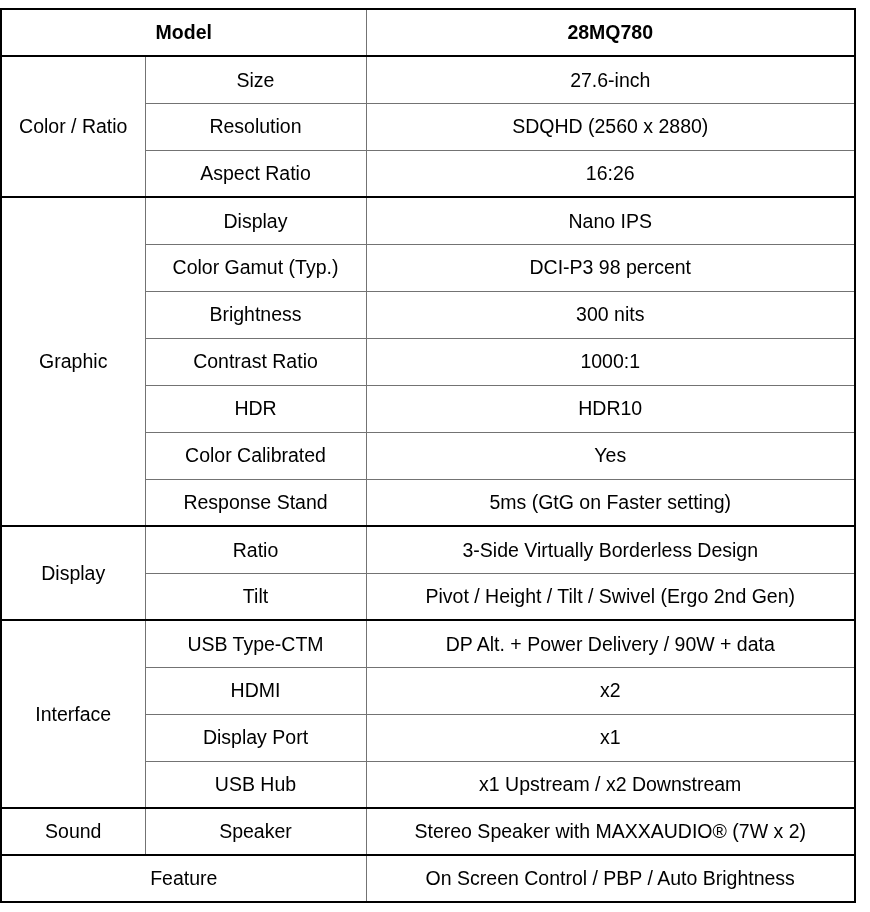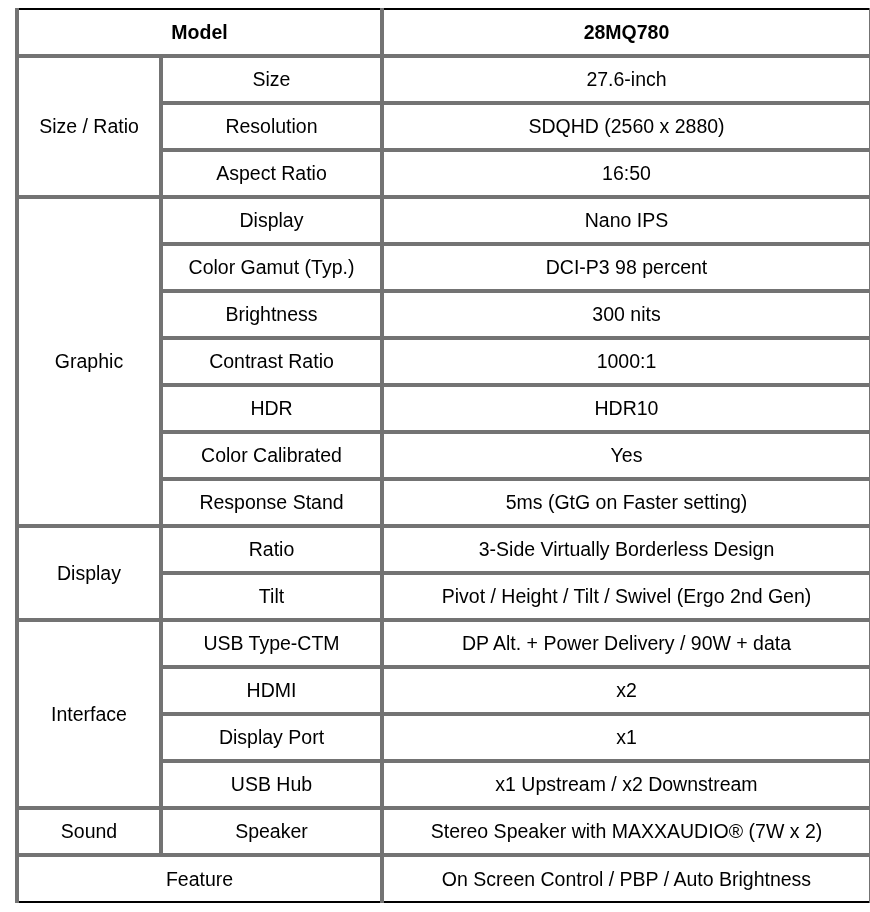--- a/index.html
+++ b/index.html
@@ -15,36 +15,36 @@
     color: #000000;
     overflow: hidden;
   }
 
   #spec-sheet {
     position: relative;
     width: 870px;
     height: 800px;
     background: #ffffff;
     box-sizing: border-box;
-    padding: 8px 8px 6px 15px;
+    padding: 8px 8px 6px 0;
   }
 
   table.spec-table {
     width: 854px;
     border-collapse: collapse;
     table-layout: fixed;
     background: #ffffff;
   }
 
   table.spec-table col.col-group  { width: 144px; }
   table.spec-table col.col-item   { width: 221px; }
   table.spec-table col.col-value  { width: 489px; }
 
   table.spec-table td {
-    border: 4px solid #737373;
+    border: 1px solid #737373;
     text-align: center;
     vertical-align: middle;
     font-size: 19.5px;
     line-height: 1.15;
     color: #000000;
     padding: 2px 4px;
     height: 47px;
     box-sizing: border-box;
     white-space: nowrap;
   }
@@ -117,31 +117,31 @@
       <col class="col-value">
     </colgroup>
     <tbody>
 
       <tr class="section-start">
         <td class="cell-header-label" colspan="2">Model</td>
         <td class="cell-header-value">28MQ780</td>
       </tr>
 
       <tr class="section-start">
-        <td class="cell-group" rowspan="3">Size / Ratio</td>
+        <td class="cell-group" rowspan="3">Color / Ratio</td>
         <td class="cell-item">Size</td>
         <td class="cell-value">27.6-inch</td>
       </tr>
       <tr>
         <td class="cell-item">Resolution</td>
         <td class="cell-value">SDQHD (2560 x 2880)</td>
       </tr>
       <tr>
         <td class="cell-item">Aspect Ratio</td>
-        <td class="cell-value">16:50</td>
+        <td class="cell-value">16:26</td>
       </tr>
 
       <tr class="section-start">
         <td class="cell-group" rowspan="7">Graphic</td>
         <td class="cell-item">Display</td>
         <td class="cell-value">Nano IPS</td>
       </tr>
       <tr>
         <td class="cell-item">Color Gamut (Typ.)</td>
         <td class="cell-value">DCI-P3 98 percent</td>

